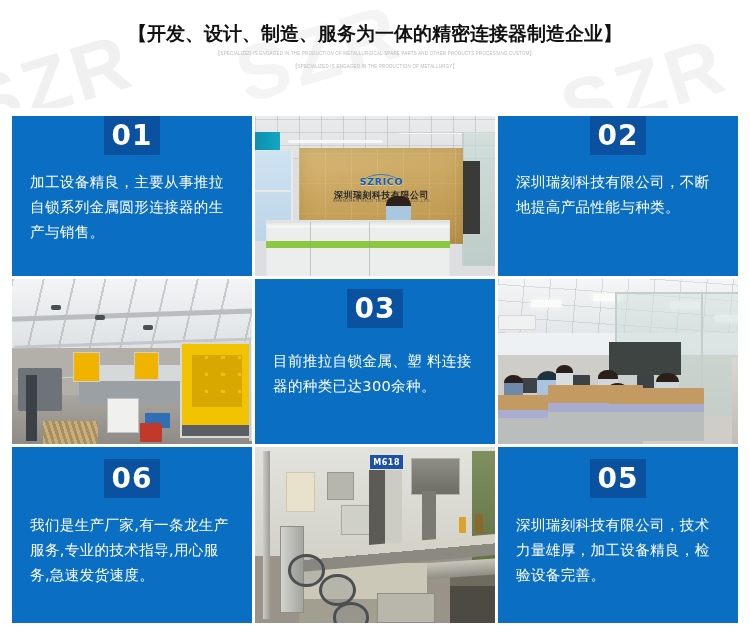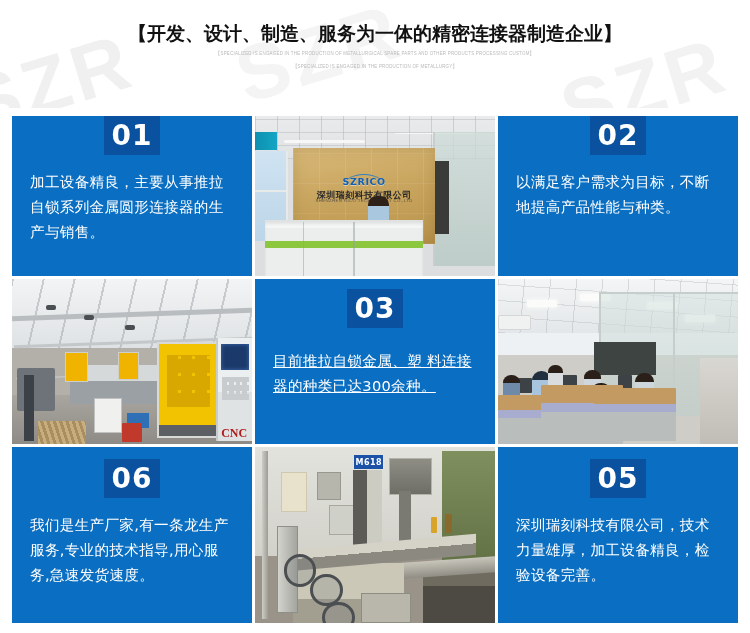--- a/index.html
+++ b/index.html
@@ -124,28 +124,29 @@
     font-size: 14.6px;
     line-height: 1.72;
     letter-spacing: 0.3px;
     padding: 0 18px;
     margin-top: 14px;
     width: 100%;
     box-sizing: border-box;
     font-family: "DejaVu Sans", "Liberation Sans", sans-serif;
     text-align: left;
   }
-  .cell-03 .cell-body { margin-top: 20px; text-decoration: underline; }
+  .cell-03 .cell-body { margin-top: 20px; }
 
   
   .photo {
     position: relative;
     width: 100%;
     height: 100%;
     overflow: hidden;
+    padding-left: 38px;
   }
 
   
   .ph-reception {
     background:
       linear-gradient(180deg, #eef0f2 0%, #e6e8ea 23%, #dcdedf 24%, #dcdedf 100%);
   }
   .rc-ceiling {
     position: absolute; left: 0; top: 0; width: 100%; height: 27%;
     background:
@@ -520,21 +521,21 @@
       </div>
       <div class="rc-person"></div>
       <div class="rc-desk"></div>
     </div>
   </div>
 
   <div class="gap"></div>
 
   <div class="cell cell-text cell-02">
     <div class="num-badge">02</div>
-    <div class="cell-body">以满足客户需求为目标，不断地提高产品性能与种类。</div>
+    <div class="cell-body">深圳瑞刻科技有限公司，不断地提高产品性能与种类。</div>
   </div>
 
   <div class="gap"></div>
   <div class="gap"></div>
   <div class="gap"></div>
   <div class="gap"></div>
   <div class="gap"></div>
 
   <div class="cell">
     <div class="photo ph-cnc">

